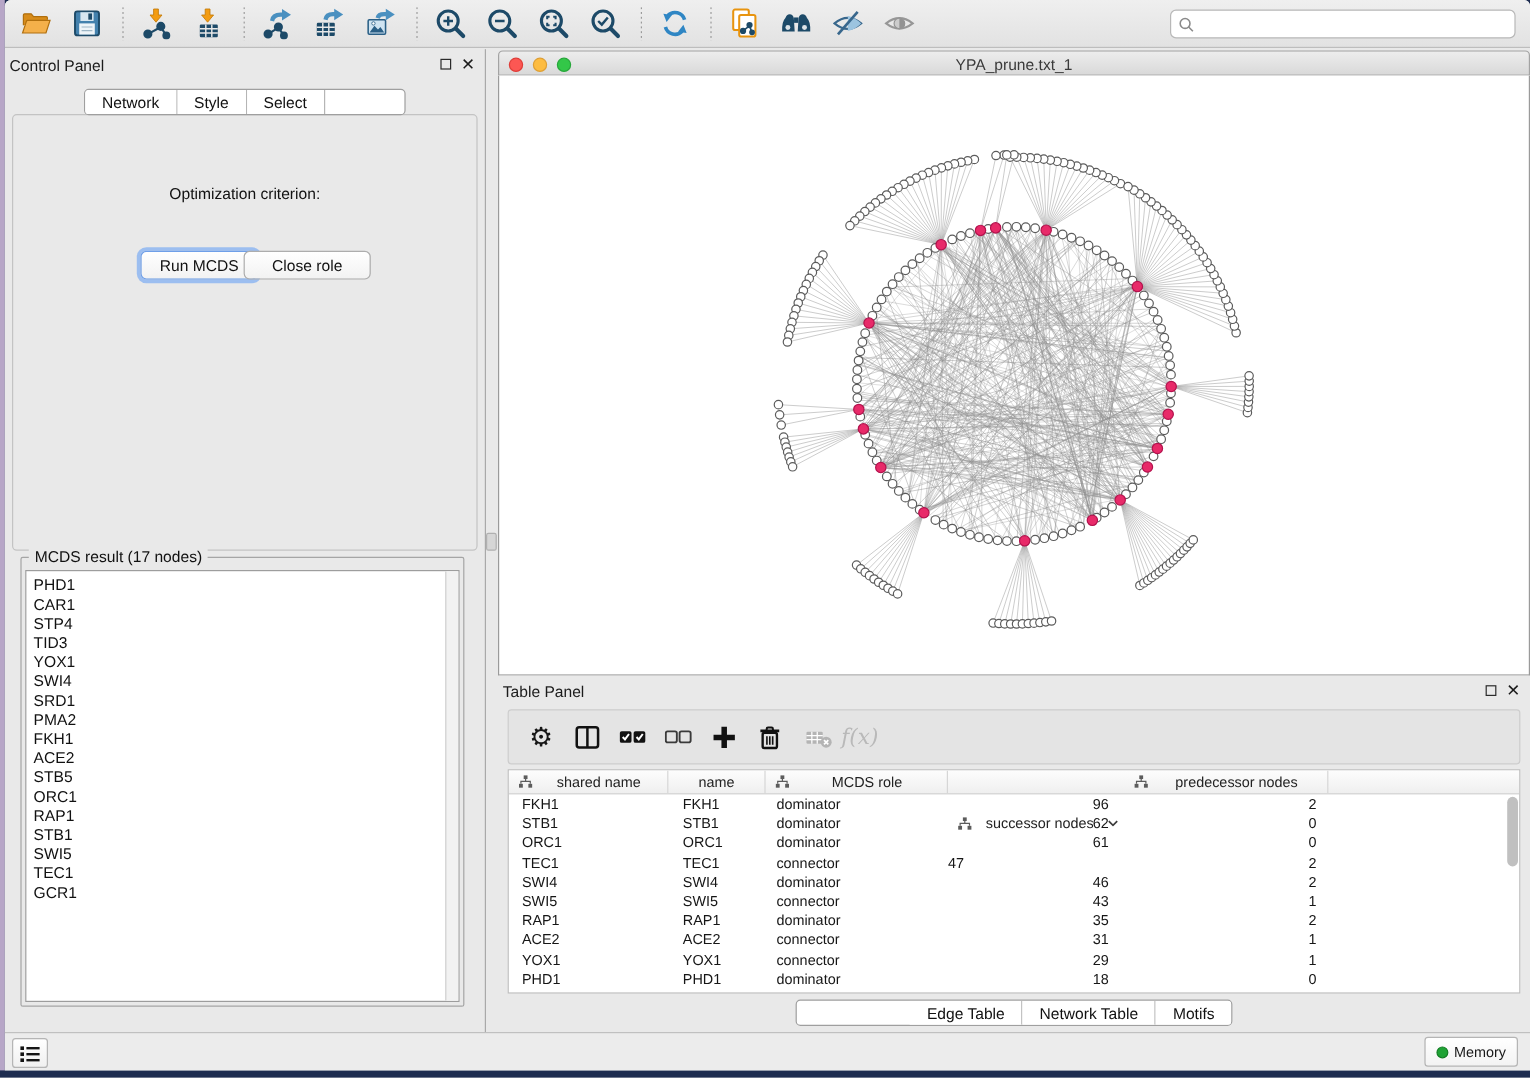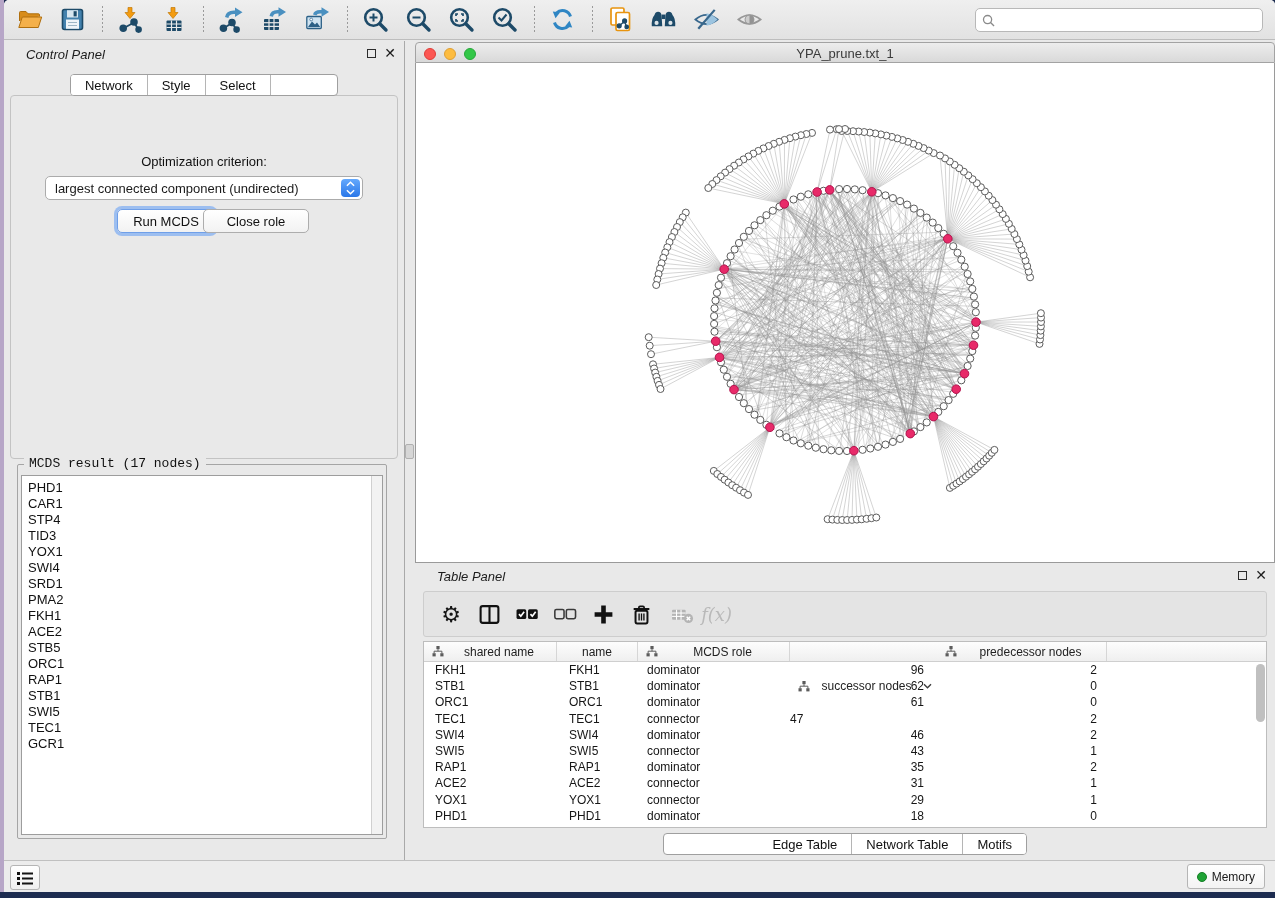--- a/index.html
+++ b/index.html
@@ -14,42 +14,42 @@
   .tbtn { width:34px; height:34px; border:none; background:transparent; display:flex; align-items:center; justify-content:center; margin-right:9px; cursor:pointer; }
   .tbtn svg { width:27px; height:27px; }
   .tbtn.disabled { opacity:.9; }
   .tsep { width:1px; height:28px; margin:0 10px 0 4px; background-image:linear-gradient(#9a9a9a 40%, transparent 40%); background-size:1px 4px; }
   #toolbar-search { position:absolute; right:12px; top:8px; width:288px; height:24px; background:#fff; border:1px solid #b8b8b8; border-radius:5px; display:flex; align-items:center; padding:0 6px; }
   #toolbar-search svg { width:13px; height:13px; margin-right:5px; flex:none; }
   #toolbar-search input { border:none; outline:none; flex:1; font-size:12px; background:transparent; font-family:inherit; }
 
   
   #control-panel { position:absolute; left:0; top:41px; width:401px; height:819px; background:#e9e9e9; border-right:1px solid #a9a9a9; }
-  .panel-head { position:relative; height:26px; padding:6px 10px 0 22px; font-size:13px; color:#1c1c1c;font-style:italic; }
+  .panel-head { position:relative; height:26px; padding:6px 10px 0 4px; font-size:13px; color:#1c1c1c; }
   .panel-head .ctrls { position:absolute; right:8px; top:7px; display:flex; align-items:center; gap:8px; }
   .float-box { width:9px; height:9px; border:1.4px solid #2b2b2b; display:inline-block; cursor:pointer; }
   .close-x { font-weight:bold; font-size:14px; line-height:10px; color:#1b1b1b; cursor:pointer; }
 
   .seg-group { display:flex; border:1px solid #9f9f9f; border-radius:4px; overflow:hidden; background:#fff; height:22px; }
   .seg { padding:0 14px; background:#fff; border-right:1px solid #b5b5b5; font-size:13px; display:flex; align-items:center; cursor:pointer; color:#111; }
   .seg:last-child { border-right:none; }
   .seg.active { background:linear-gradient(#59a4fd,#2e7fea); color:#fff; border-right-color:#2e7fea;margin-top:40px; }
   #cp-tabs { position:absolute; left:0; top:33px; width:100%; display:flex; justify-content:center; z-index:3; }
 
   #cp-body { position:absolute; left:6px; top:54px; width:388px; height:364px; background:#e9e9e9; border:1px solid #c3c3c3; border-radius:4px; }
   #opt-label { position:absolute; left:0; top:58px; width:100%; text-align:center; font-size:13px; color:#111; }
   #opt-select { position:absolute; left:34px; top:80px; width:318px; height:24px; background:#fff; border:1px solid #ababab; border-radius:5px; display:flex; align-items:center; padding-left:9px; font-size:13px; cursor:pointer; }
   #opt-select .stepper { position:absolute; right:2px; top:2px; bottom:2px; width:19px; border-radius:4px; background:linear-gradient(#64a9fd,#2a77e8); display:flex; flex-direction:column; align-items:center; justify-content:center; gap:2px; }
   #opt-select .stepper svg { width:9px; height:6px; }
   .pbtn { position:absolute; height:24px; background:linear-gradient(#ffffff,#f2f2f2); border:1px solid #adadad; border-radius:5px; font-size:13px; font-family:inherit; color:#111; cursor:pointer; padding:0 14px; }
   #run-btn { left:83px; top:113px; width:98px; box-shadow:0 0 0 3px rgba(92,155,246,.55); border-color:#6f9fe8;margin-left:23px; }
   #close-panel-btn { left:192px; top:113px; width:106px; }
 
   #mcds-group { position:absolute; left:13px; top:423px; width:370px; height:375px; border:1px solid #a5a5a5; border-radius:2px; }
-  #mcds-legend { position:absolute; left:6px; top:-9px; background:#e9e9e9; padding:0 5px; font-size:13px; color:#111;font-family:Liberation Mono, monospace; }
+  #mcds-legend { position:absolute; left:6px; top:-9px; background:#e9e9e9; padding:0 5px; font-size:13px; color:#111; }
   #mcds-list { position:absolute; left:3px; top:10px; right:3px; bottom:3px; background:#fff; border:1px solid #9d9d9d; overflow:hidden; }
   #mcds-items { position:absolute; left:6px; top:4px; right:14px; }
   .mcds-item { font-size:13px; line-height:16px; color:#111; cursor:default; }
   #mcds-scroll { position:absolute; right:0; top:0; bottom:0; width:11px; background:#f2f2f2; border-left:1px solid #d0d0d0; }
 
   
   #v-splitter { position:absolute; left:401px; top:41px; width:10px; height:819px; background:#e9e9e9; }
   #v-splitter .handle { position:absolute; left:0px; top:403px; width:9px; height:15px; background:#d6d6d6; border:1px solid #b0b0b0; border-radius:2px; }
 
   
@@ -304,31 +304,20 @@
     <div id="cp-tabs">
         <div class="seg-group">
           <div class="seg">Network</div>
           <div class="seg">Style</div>
           <div class="seg">Select</div>
           <div class="seg active">MCDS</div>
         </div>
       </div>
     <div id="cp-body">
       <div id="opt-label">Optimization criterion:</div>
-      <div id="opt-select">
-        <span>largest connected component (undirected)</span>
-        <span class="stepper">
-          <svg viewBox="0 0 10 6">
-              <path d="M1 5 L5 1 L9 5" fill="none" stroke="#fff" stroke-width="1.6"></path>
-            </svg>
-          <svg viewBox="0 0 10 6">
-              <path d="M1 1 L5 5 L9 1" fill="none" stroke="#fff" stroke-width="1.6"></path>
-            </svg>
-        </span>
-      </div>
       <button class="pbtn" id="run-btn">Run MCDS</button>
       <button class="pbtn" id="close-panel-btn">Close role</button>
     </div>
     <div id="mcds-group">
       <span id="mcds-legend">MCDS result (17 nodes)</span>
       <div id="mcds-list">
         <div id="mcds-items">
             <div class="mcds-item">PHD1</div>
             <div class="mcds-item">CAR1</div>
             <div class="mcds-item">STP4</div>

